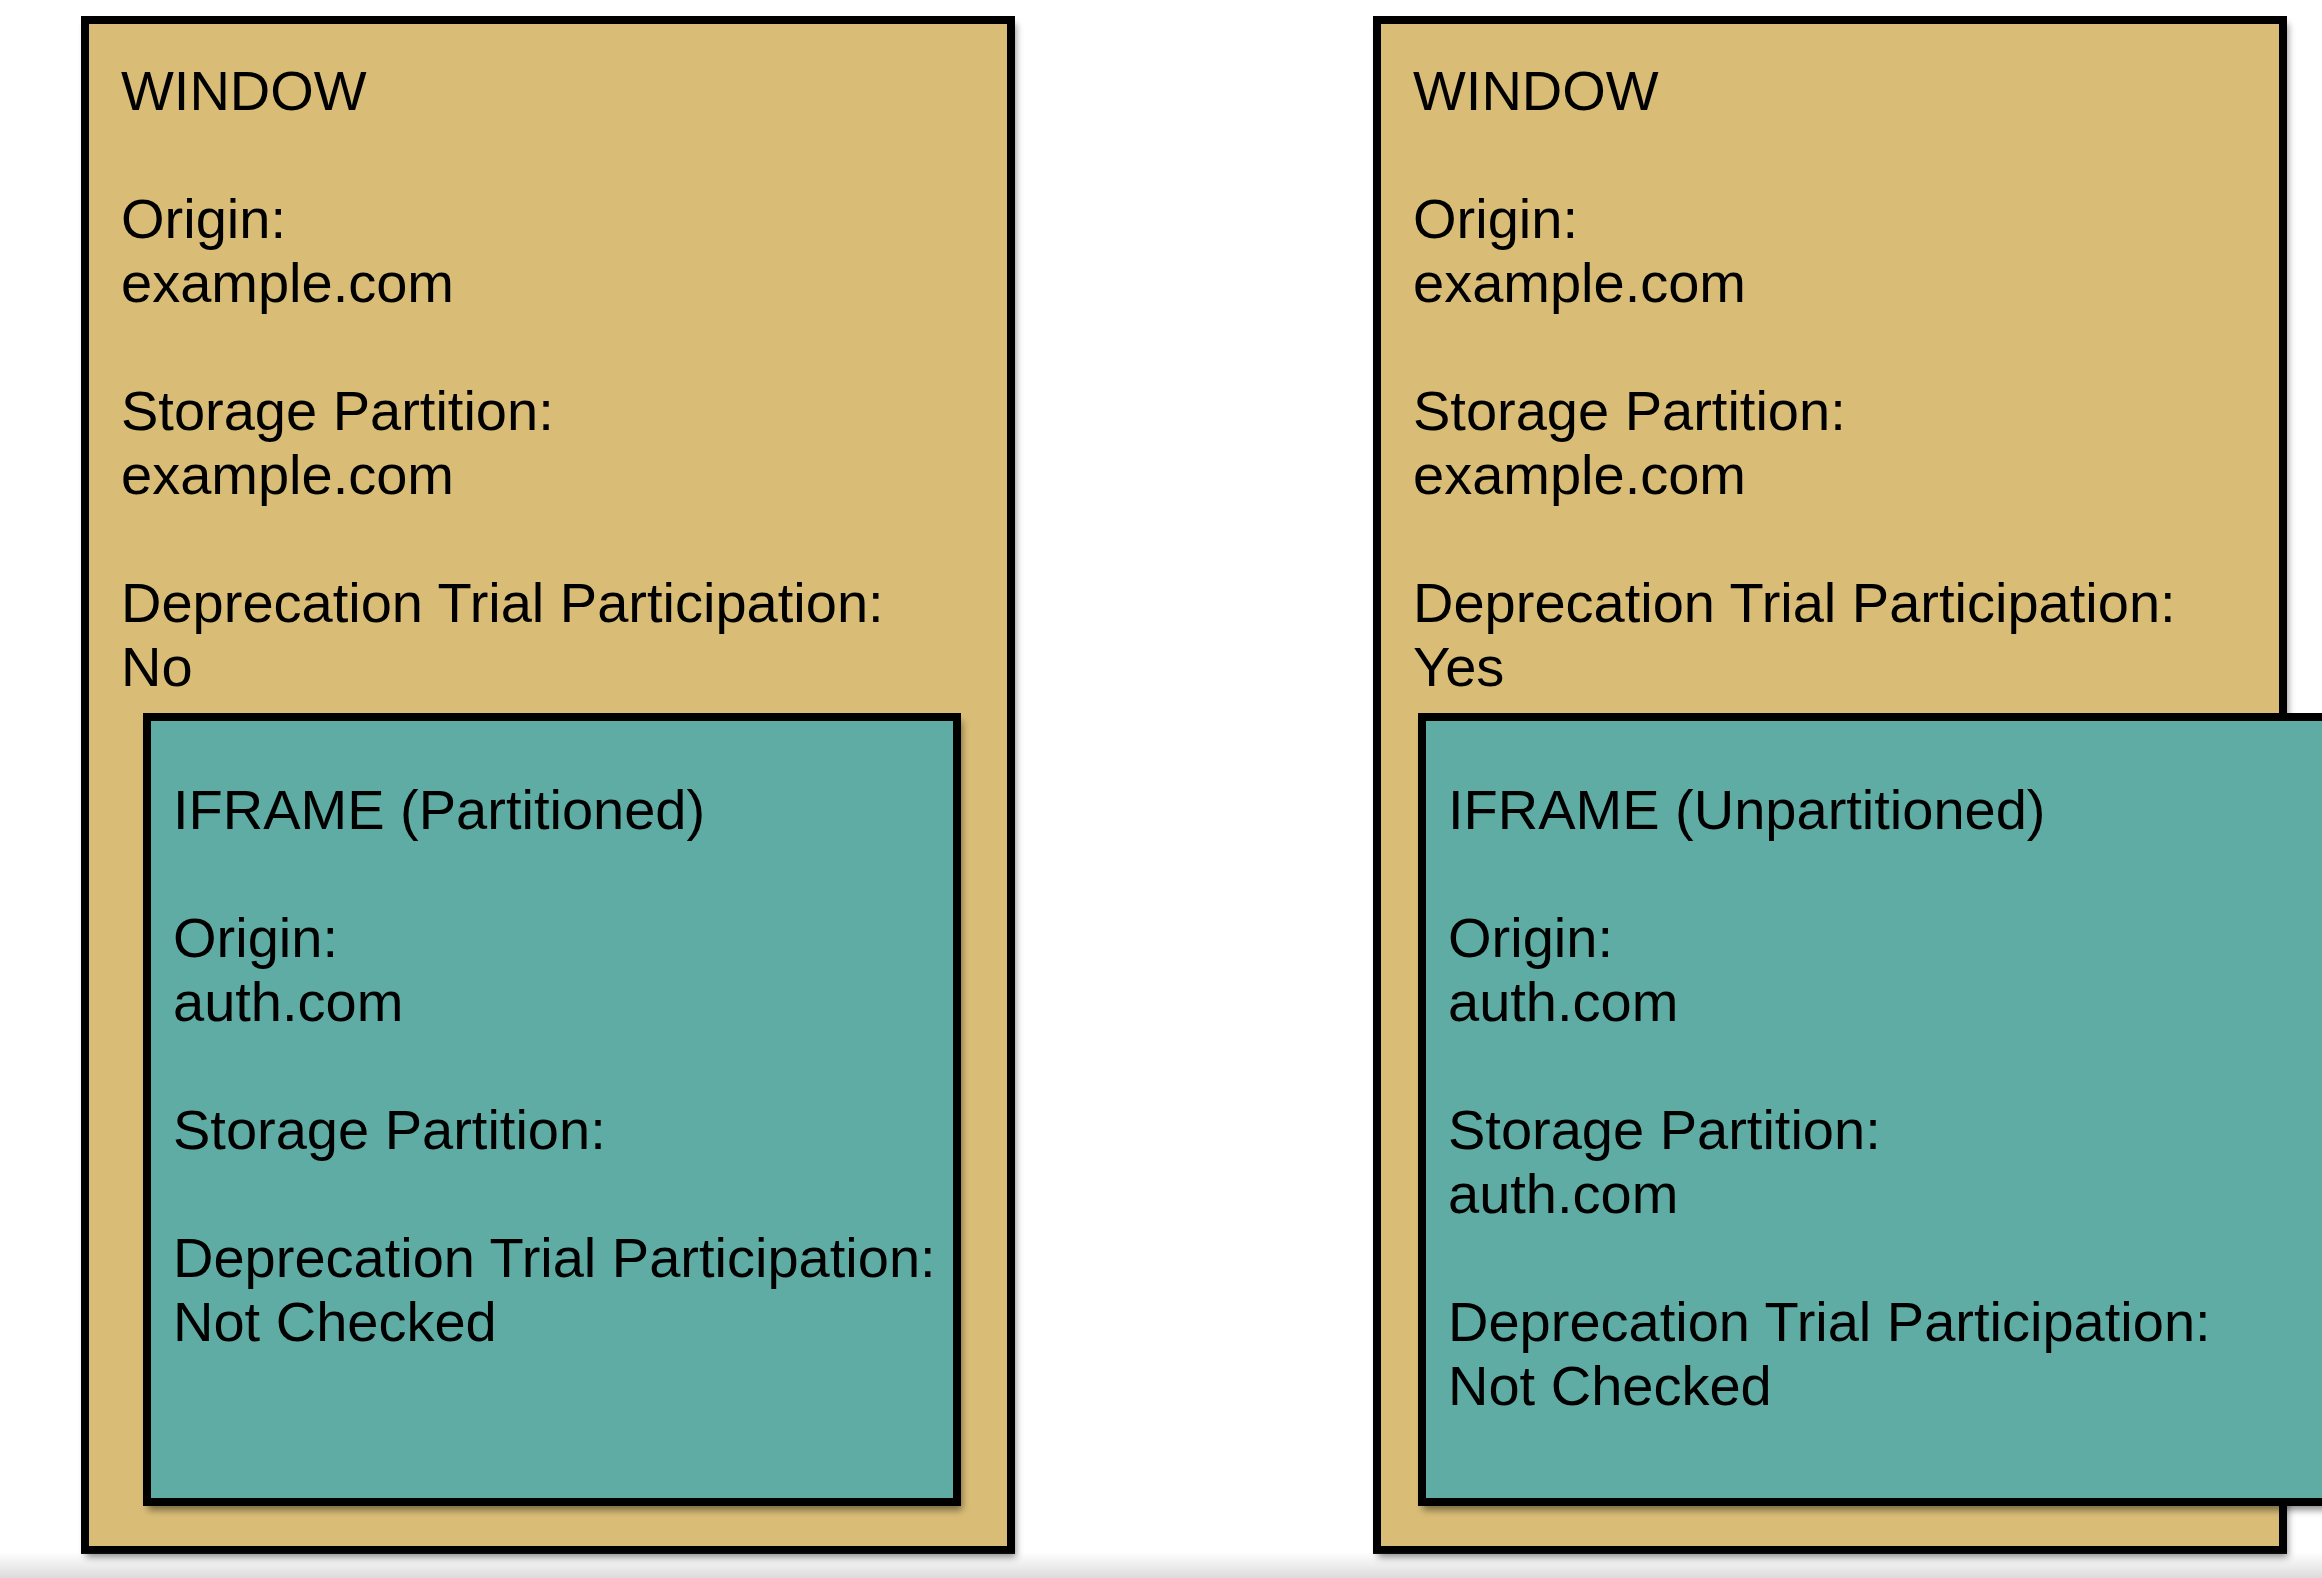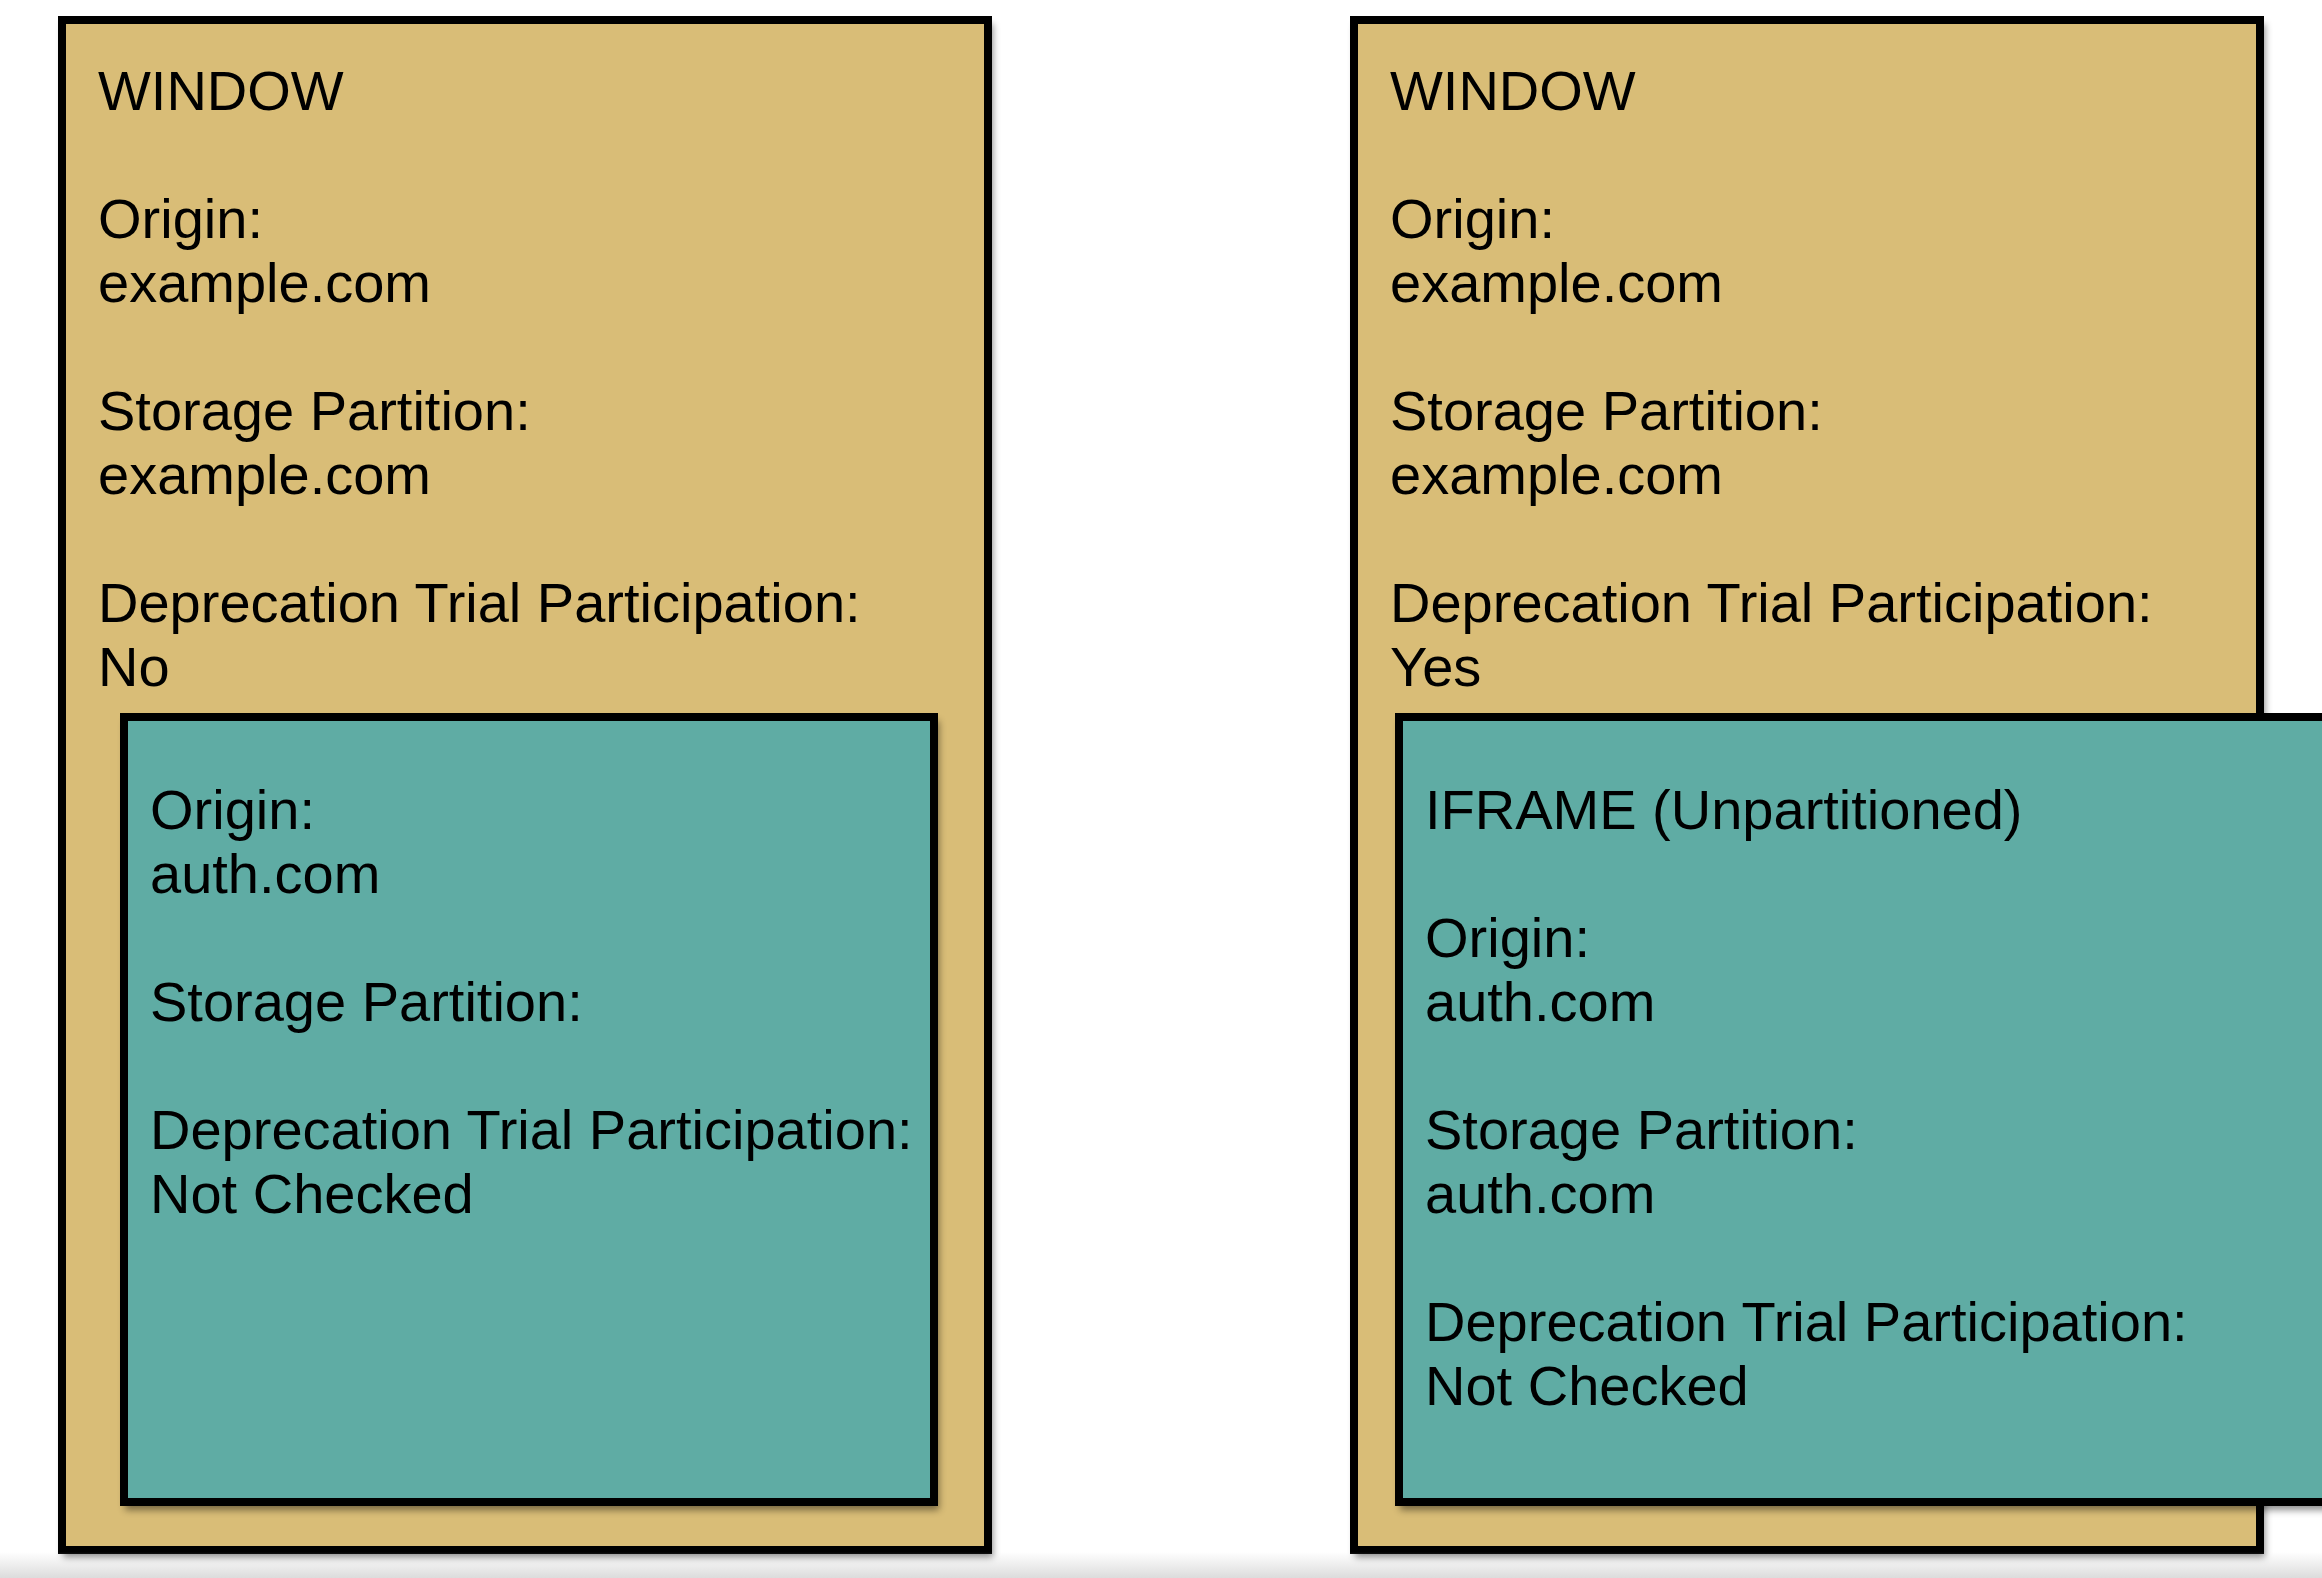--- a/index.html
+++ b/index.html
@@ -29,20 +29,21 @@
     pointer-events: none;
   }
   .window {
     position: absolute;
     top: 16px;
     height: 1538px;
     background: var(--window-fill, #D9BD77);
     border: 8px solid var(--border-color, #000);
     box-sizing: border-box;
     box-shadow: 3px 6px 7px -2px rgba(0, 0, 0, 0.45);
+    margin-left: 23px;
   }
   .window.left  { left: 58px;   width: 934px; }
   .window.right { left: 1350px; width: 914px; }
 
   .text-block {
     position: absolute;
     left: 32px;
     top: 35px;
     right: 16px;
     font-size: 56px;
@@ -91,20 +92,21 @@
         <div>example.com</div>
       </div>
       <div>
         <div>Deprecation Trial Participation:</div>
         <div class="bold">No</div>
       </div>
     </div>
 
     <div class="iframe-box">
       <div class="iframe-text">
+        <div>IFRAME (Partitioned)</div>
         <div>
           <div>Origin:</div>
           <div>auth.com</div>
         </div>
         <div>
           <div>Storage Partition:</div>
         </div>
         <div>
           <div>Deprecation Trial Participation:</div>
           <div>Not Checked</div>

